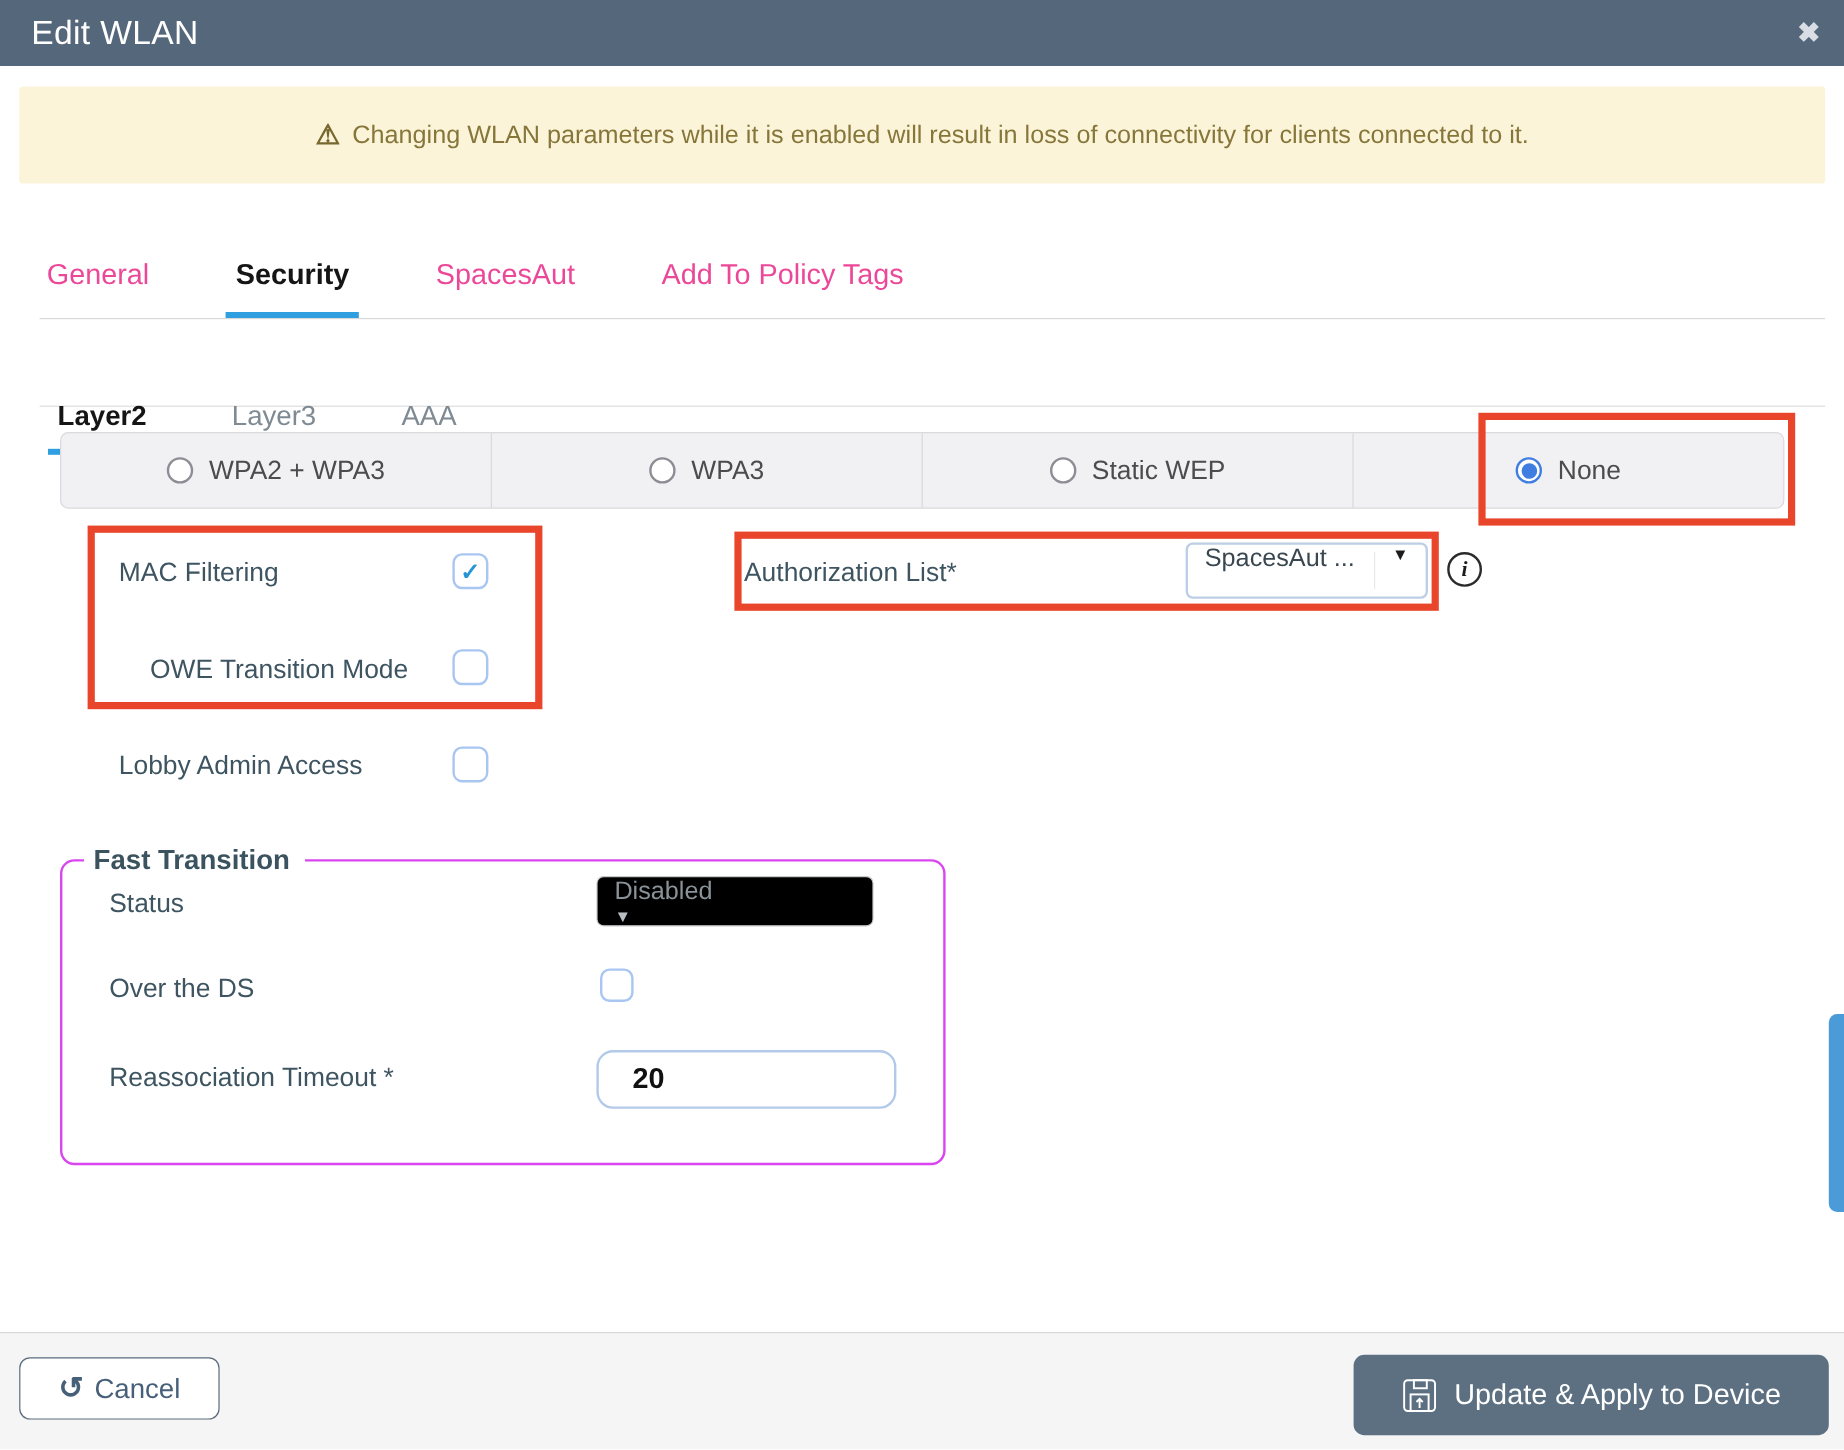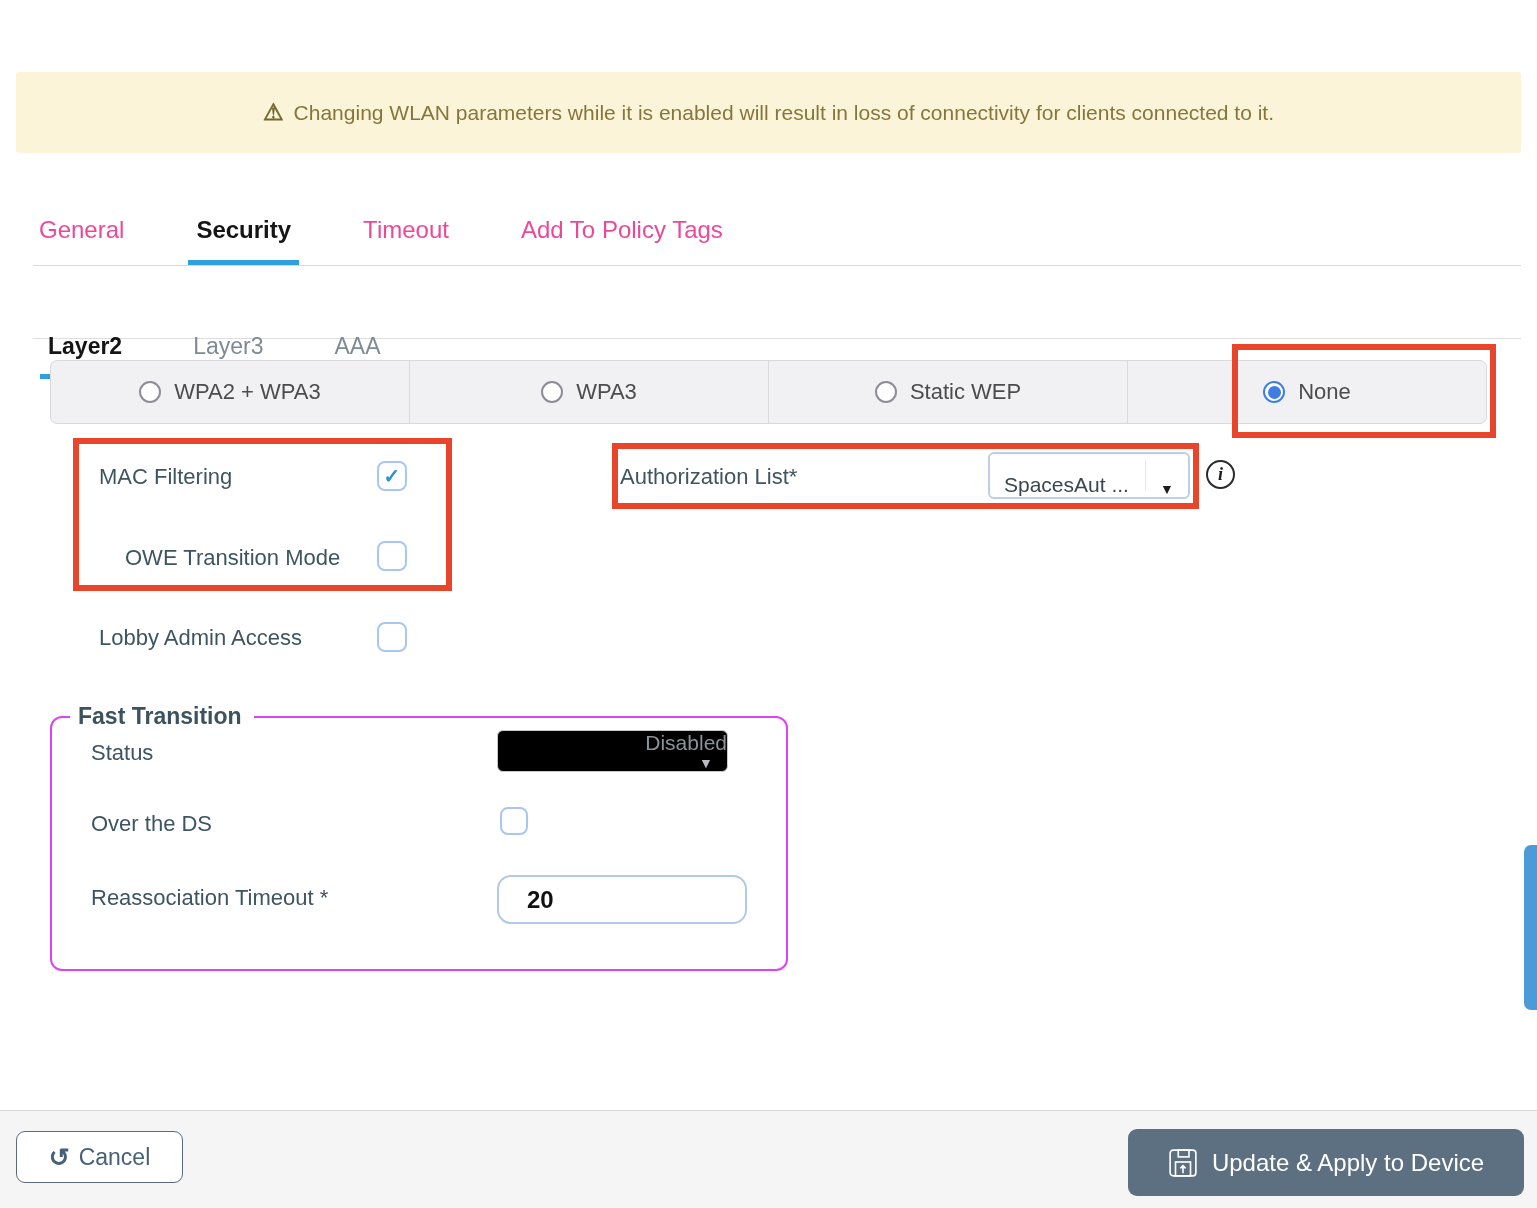--- a/index.html
+++ b/index.html
@@ -49,21 +49,21 @@
   .hl-auth  { left:612px; top:443px; width:587px; height:66px; }
 
   
   .fieldlabel { position:absolute; font-size:22px; color:#3e5561; white-space:nowrap; }
   .cb { position:absolute; width:30px; height:30px; border:2px solid #a9c6f2; border-radius:8px;
     background:#fff; display:flex; align-items:center; justify-content:center;
     font-size:20px; font-weight:700; color:#2596d3; cursor:pointer; }
 
   
   .dropdown { position:absolute; background:#fff; border:2px solid #bccfe6; border-radius:6px;
-    display:flex; align-items:flex-end; cursor:pointer; }
+    display:flex; align-items:flex-start; cursor:pointer; }
   .dropdown .txt { flex:1; padding-left:14px; font-size:21px; color:#3a4750; white-space:nowrap; overflow:hidden; }
   .dropdown .sep { width:1px; align-self:stretch; margin:6px 0; background:#e8e8e8; }
   .dropdown .arrow { width:42px; text-align:center; font-size:14px; color:#1c1c1c; }
   .dropdown.disabled { background:#000000; border:1px solid #c6c9cc;flex-direction:column; }
   .dropdown.disabled .txt { color:#8a9299; }
   .dropdown.disabled .arrow { color:#b9bec3; }
 
   .info-icon { position:absolute; left:1206px; top:460px; width:29px; height:29px; border:2px solid #2b2b2b;
     border-radius:50%; display:flex; align-items:center; justify-content:center;
     font-family:"Liberation Serif", serif; font-style:italic; font-weight:700; font-size:18px; color:#1c1c1c; cursor:pointer; }
@@ -90,30 +90,34 @@
   .cancel-btn .undo { font-size:25px; font-weight:700; line-height:1; }
   .update-btn { position:absolute; left:1128px; top:18px; width:396px; height:67px; background:#5d7082;
     border:none; border-radius:9px; display:flex; align-items:center; justify-content:center; gap:14px;
     color:#fff; font-size:24px; cursor:pointer; }
 </style>
 </head>
 <body>
 
 <div class="stage">
 
+  <div class="modal-header">
+    <div class="modal-title">Edit WLAN</div>
+    <div class="close-btn">✖</div>
+  </div>
 
   <div class="warning">
     <span class="w-icon">⚠</span>
     <span>Changing WLAN parameters while it is enabled will result in loss of connectivity for clients connected to it.</span>
   </div>
 
   <div class="tabs">
     <div class="tab">General</div>
     <div class="tab active">Security</div>
-    <div class="tab">Timeout</div>
+    <div class="tab">SpacesAut</div>
     <div class="tab">Add To Policy Tags</div>
   </div>
 
   <div class="subtabs">
     <div class="subtab active">Layer2</div>
     <div class="subtab">Layer3</div>
     <div class="subtab">AAA</div>
   </div>
 
   <div class="segcontrol">

